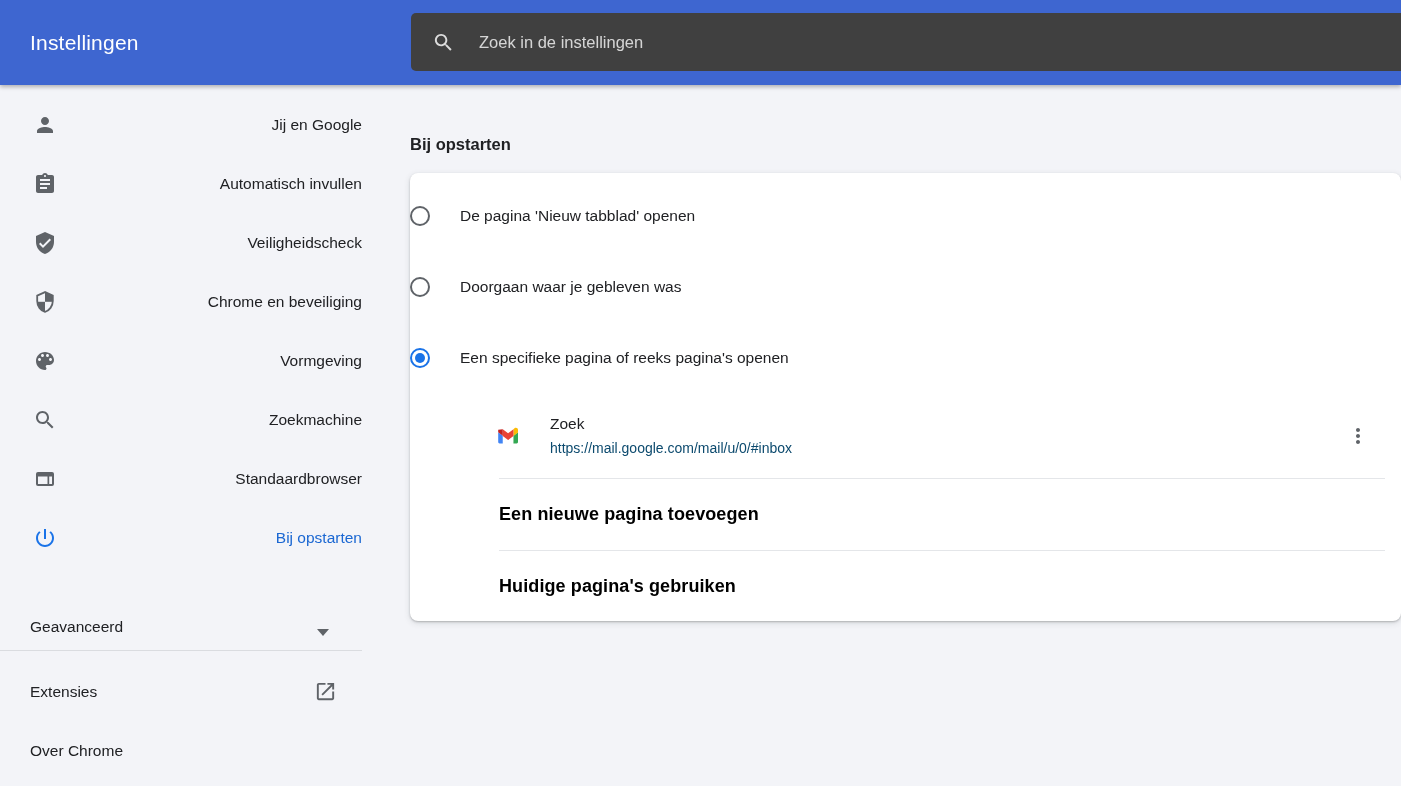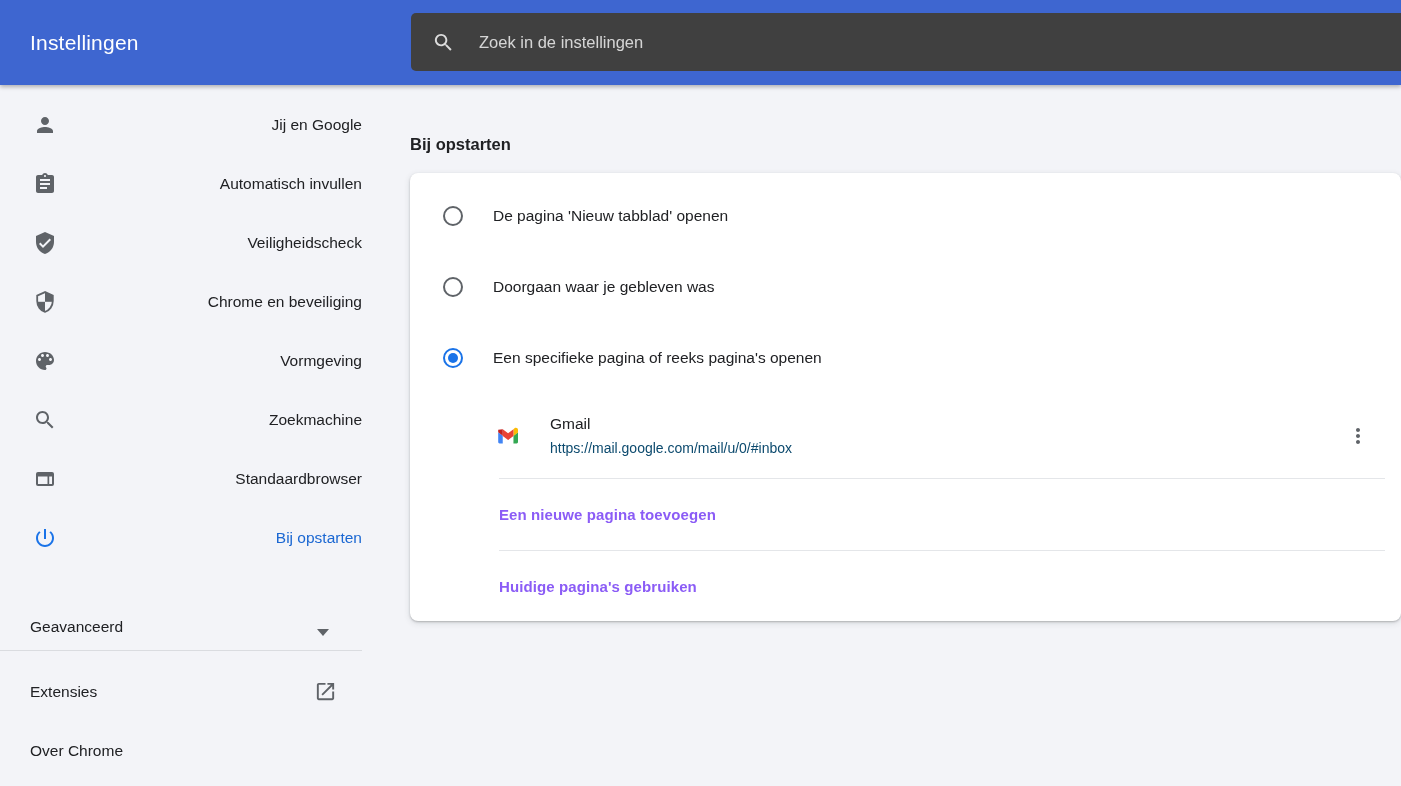--- a/index.html
+++ b/index.html
@@ -67,21 +67,21 @@
   .section-heading{
     position:absolute;left:48px;top:50px;
     font-size:16.5px;font-weight:700;color:#202124;
   }
   .card{
     position:absolute;left:48px;right:0;top:88px;height:448px;
     background:#FFFFFF;border-radius:8px;
     box-shadow:0 1px 2px rgba(60,64,67,0.30),0 2px 6px rgba(60,64,67,0.15);
   }
   .radio-rows{padding-top:7px;}
-  .radio-row{height:71px;display:flex;align-items:center;padding-left:33px;cursor:pointer;}
+  .radio-row{height:71px;display:flex;align-items:center;cursor:pointer;}
   .radio-circle{
     width:16px;height:16px;border:2px solid #5F6368;border-radius:50%;
     flex:0 0 auto;display:flex;align-items:center;justify-content:center;
   }
   .radio-dot{width:10px;height:10px;border-radius:50%;background:#1A73E8;display:none;}
   .radio-row.checked .radio-circle{border-color:#1A73E8;}
   .radio-row.checked .radio-dot{display:block;}
   .radio-label{margin-left:30px;font-size:15.5px;color:#202124;}
 
   .site-row{height:85px;display:flex;align-items:center;position:relative;}
@@ -89,21 +89,21 @@
   .site-favicon svg{width:20px;height:20px;}
   .site-text{margin-left:32px;}
   .site-title{font-size:15.5px;color:#202124;margin-bottom:7px;}
   .site-url{font-size:14px;color:#0c4a6e;}
   .more-btn{position:absolute;right:31px;top:50%;transform:translateY(-50%);
     width:24px;height:24px;display:flex;cursor:pointer;}
   .more-btn svg{width:24px;height:24px;fill:#5F6368;}
 
   .card-divider{border-top:1px solid #E4E6E9;margin-left:89px;margin-right:16px;}
   .link-row{height:71px;display:flex;align-items:center;padding-left:89px;cursor:pointer;}
-  .link-text{font-size:15px;color:#8b5cf6;font-weight:700;letter-spacing:.1px;}
+  .link-text{font-size:18px;color:#000000;font-weight:700;letter-spacing:.1px;}
 </style>
 </head>
 <body>
 
 <div class="header">
   <div class="header-title">Instellingen</div>
   <div class="search-box">
     <span class="search-icon">
       <svg viewBox="0 0 24 24">
           <path d="M15.5 14h-.79l-.28-.27C15.41 12.59 16 11.11 16 9.5 16 5.91 13.09 3 9.5 3S3 5.91 3 9.5 5.91 16 9.5 16c1.61 0 3.09-.59 4.23-1.57l.27.28v.79l5 4.99L20.49 19l-4.99-5zm-6 0C7.01 14 5 11.99 5 9.5S7.01 5 9.5 5 14 7.01 14 9.5 11.99 14 9.5 14z"></path>
@@ -249,21 +249,21 @@
       <span class="site-favicon">
         <svg viewBox="0 0 24 24">
           <path fill="#4285F4" d="M1.868 20.91h3.819V11.73L.232 7.636v11.638c0 .904.732 1.636 1.636 1.636z"></path>
           <path fill="#34A853" d="M18.545 20.91h3.819A1.636 1.636 0 0 0 24 19.274V7.636l-5.455 4.091z"></path>
           <path fill="#FBBC04" d="M18.545 3.82v8.18L24 7.909V4.457c0-2.023-2.309-3.178-3.927-1.964z"></path>
           <path fill="#EA4335" d="M5.687 12V3.818l6.429 4.909 6.429-4.909V12l-6.429 4.909z"></path>
           <path fill="#C5221F" d="M.232 4.457v3.18l5.455 4.09V3.818z"></path>
         </svg>
       </span>
       <span class="site-text">
-        <div class="site-title">Gmail</div>
+        <div class="site-title">Zoek</div>
         <div class="site-url">https://mail.google.com/mail/u/0/#inbox</div>
       </span>
       <span class="more-btn">
         <svg viewBox="0 0 24 24">
             <path d="M12 8c1.1 0 2-.9 2-2s-.9-2-2-2-2 .9-2 2 .9 2 2 2zm0 2c-1.1 0-2 .9-2 2s.9 2 2 2 2-.9 2-2-.9-2-2-2zm0 6c-1.1 0-2 .9-2 2s.9 2 2 2 2-.9 2-2-.9-2-2-2z"></path>
           </svg>
       </span>
     </div>
 
     <div class="card-divider"></div>

